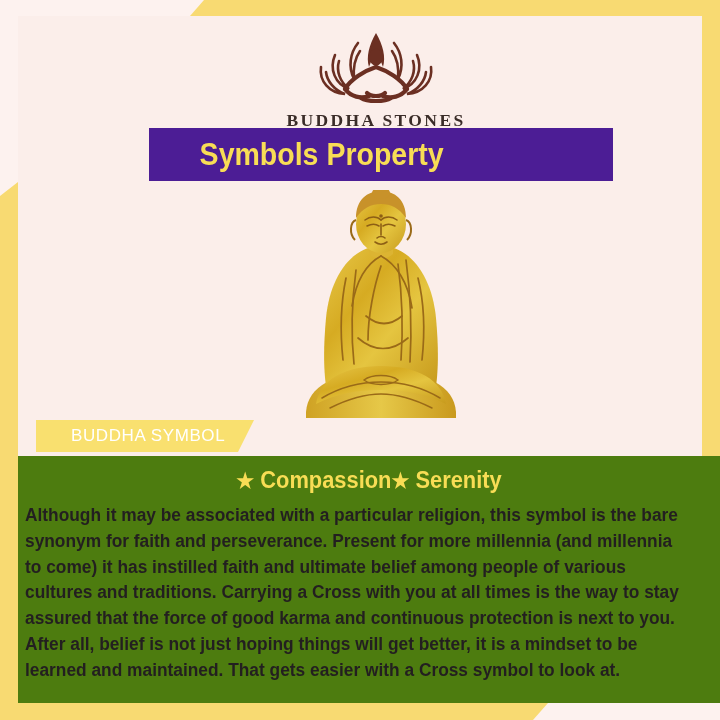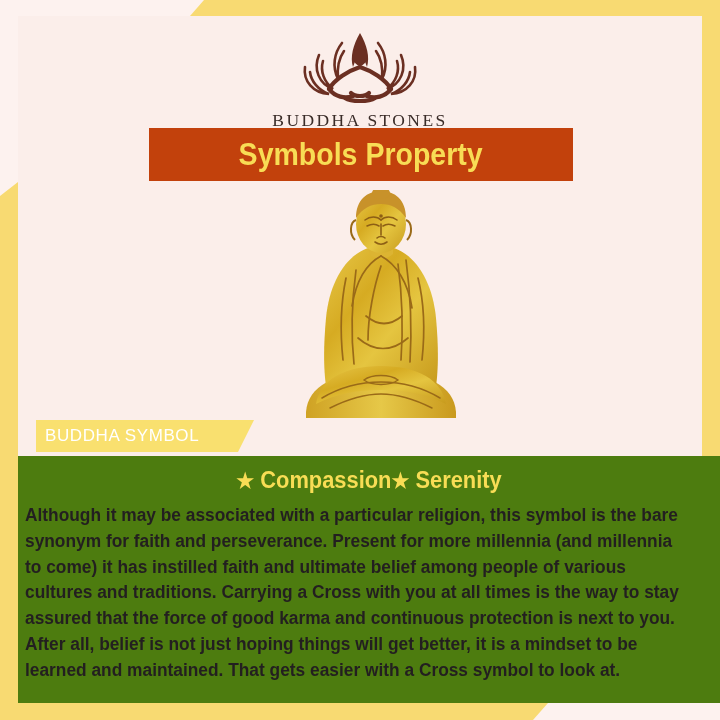--- a/index.html
+++ b/index.html
@@ -65,24 +65,25 @@
     position: absolute;
     left: 18px;
     top: 16px;
     width: 684px;
     height: 440px;
     background: #fbeeea;
   }
 
   .logo-wrap {
     position: absolute;
-    left: 0;
+    left: 16px;
     top: 0;
     width: 684px;
     text-align: center;
+    font-weight: bold;
   }
 
   .logo-mark {
     margin: 11px auto 0;
     width: 150px;
     height: 82px;
     display: block;
   }
 
   .logo-text {
@@ -94,24 +95,24 @@
     text-align: center;
   }
 
   
   .title-card {
     position: absolute;
     left: 131px;
     top: 112px;
     width: 424px;
     height: 53px;
-    background: #c2410c;
+    background: #4c1d95;
     display: flex;
     align-items: center;
-    justify-content: center;
+    padding-left: 40px;
   }
   .title-text {
     font-family: "Liberation Sans Narrow", "Liberation Sans", sans-serif;
     font-size: 31px;
     font-weight: bold;
     color: #f8dd55;
     letter-spacing: 0px;
     transform: scaleX(0.92);
   }
 
@@ -134,21 +135,21 @@
     height: 32px;
     background: #f9e06f;
     clip-path: polygon(0 0, 100% 0, calc(100% - 16px) 100%, 0 100%);
     display: flex;
     align-items: center;
   }
   .ribbon-text {
     color: #ffffff;
     font-size: 17px;
     letter-spacing: 0.6px;
-    padding-left: 9px;
+    padding-left: 35px;
   }
 
   
   .lower {
     position: absolute;
     left: 18px;
     top: 456px;
     width: 702px;
     height: 247px;
     background: #4d7c0f;

